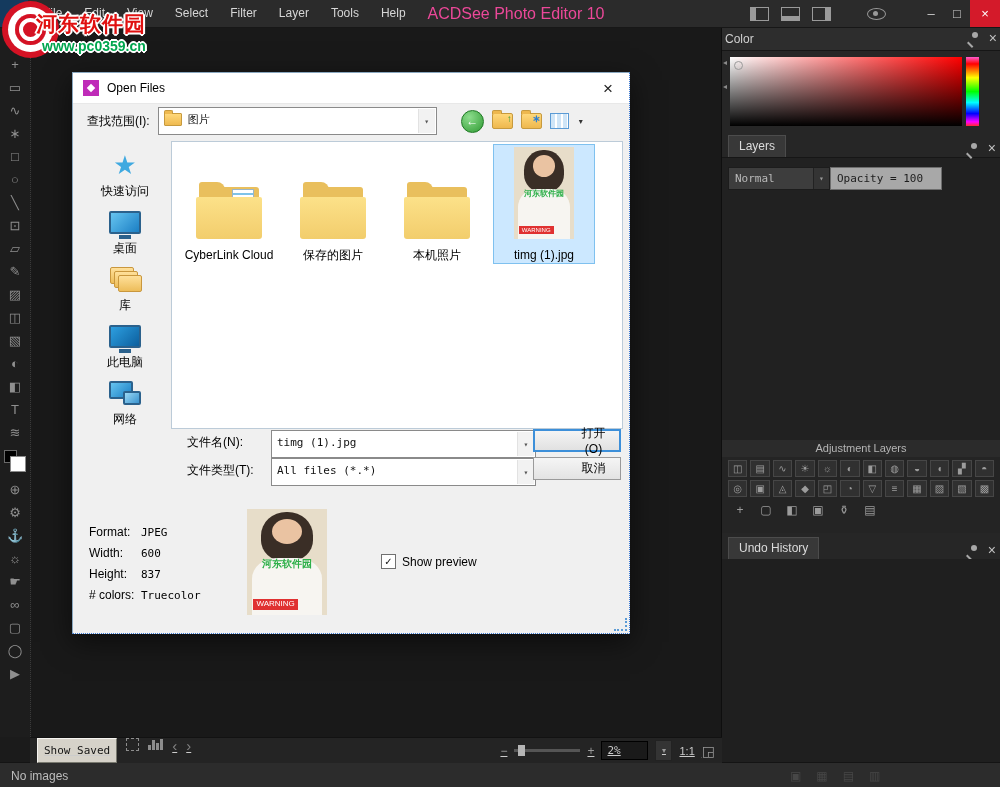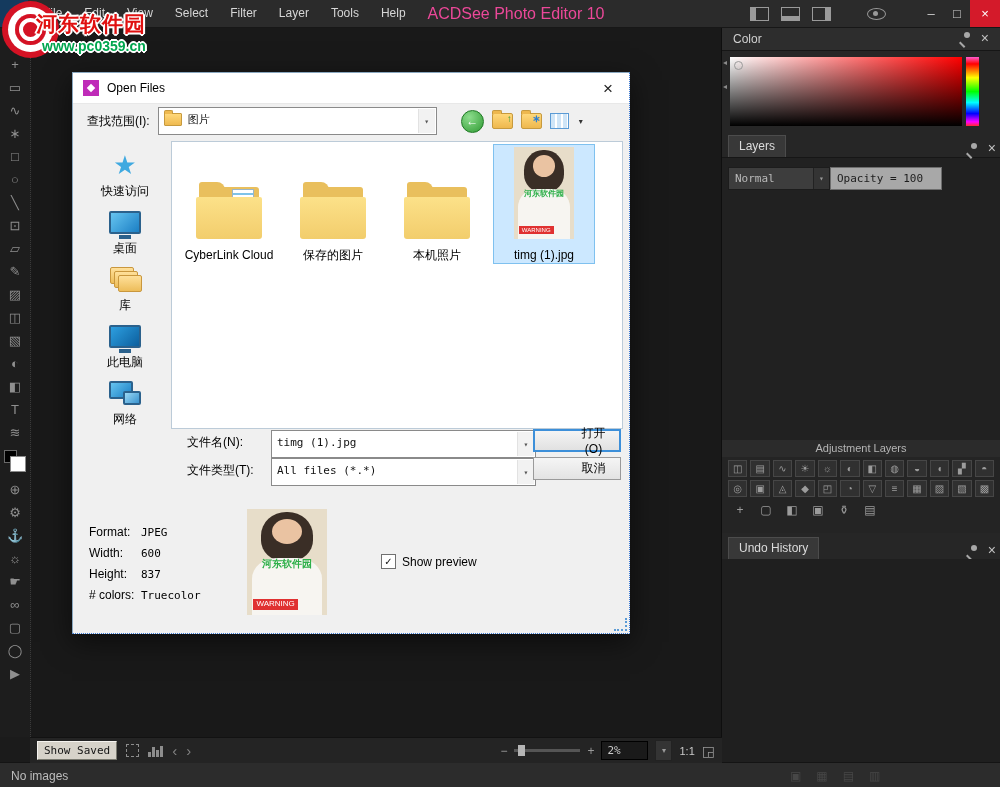--- a/index.html
+++ b/index.html
@@ -39,21 +39,21 @@
   .swatch-fg{position:absolute;right:1px;bottom:1px;width:14px;height:14px;background:#fff;border:1px solid #8a8a8a;}
 
   
   .canvas{position:absolute;left:31px;top:28px;right:278px;bottom:50px;background:#191919;}
 
   
   .rightbar{position:absolute;right:0;top:27px;width:278px;bottom:25px;background:#1e1e1e;
             border-left:1px solid #0e0e0e;font-size:12px;}
   .panel{position:absolute;left:0;right:0;}
   .panel-header{height:23px;background:#2d2d2d;border-bottom:1px solid #161616;
-                display:flex;align-items:center;padding:0 11px;}
+                display:flex;align-items:center;padding:0 3px;}
   .panel-header.tabbed{height:26px;background:#262626;align-items:flex-end;padding:0 4px;}
   .panel-title{font-size:12px;color:#d0d0d0;}
   .panel-tab{font-size:12px;color:#dcdcdc;background:#383838;border:1px solid #4c4c4c;border-bottom:0;
              padding:3px 10px 4px;margin-left:2px;}
   .panel-tools{margin-left:auto;display:flex;align-items:center;gap:11px;padding-bottom:2px;}
   .pin-icon{position:relative;width:11px;height:11px;}
   .pin-icon::before{content:"";position:absolute;right:0;top:0;width:6px;height:6px;background:#a8a8a8;border-radius:50%;}
   .pin-icon::after{content:"";position:absolute;left:0;bottom:0;width:7px;height:2px;background:#a8a8a8;
                    transform:rotate(45deg);transform-origin:left bottom;}
   .close-x{color:#c2c2c2;font-size:14px;line-height:1;}
@@ -84,21 +84,21 @@
             font-size:10px;display:flex;align-items:center;justify-content:center;}
   .adjust-actions{display:flex;gap:6px;padding:4px 8px 0;}
   .act-icon{width:20px;height:17px;display:flex;align-items:center;justify-content:center;
             color:#9c9c9c;font-size:12px;}
 
   .panel-undo{top:506px;bottom:0;}
   .undo-body{background:#1f1f1f;position:absolute;left:0;right:0;top:26px;bottom:0;}
 
   
   .bottombar{position:absolute;left:30px;right:278px;top:737px;height:25px;background:#242424;
-             border-top:1px solid #121212;display:flex;align-items:center;gap:9px;padding:0 7px;z-index:6;}
+             border-top:1px solid #121212;display:flex;gap:9px;padding:0 7px;z-index:6;text-decoration:underline;}
   .show-saved{font:11px "DejaVu Sans Mono",monospace;background:#d6d2c9;color:#141414;
               border:1px solid;border-color:#f5f3ef #79796f #79796f #f5f3ef;padding:2px 6px;line-height:1.2;}
   .fit-icon{width:11px;height:11px;border:1px dashed #8d8d8d;}
   .hist-icon{display:flex;align-items:flex-end;gap:1px;height:12px;}
   .hist-icon i{width:3px;background:#8d8d8d;}
   .chev{color:#828282;font-size:15px;line-height:1;}
   .zoom-cluster{margin-left:auto;display:flex;align-items:center;gap:7px;}
   .zoom-sign{color:#9a9a9a;font-size:12px;}
   .zoom-track{width:66px;height:3px;background:#555;position:relative;}
   .zoom-thumb{position:absolute;left:4px;top:-4px;width:7px;height:11px;background:#b5b5b5;}

